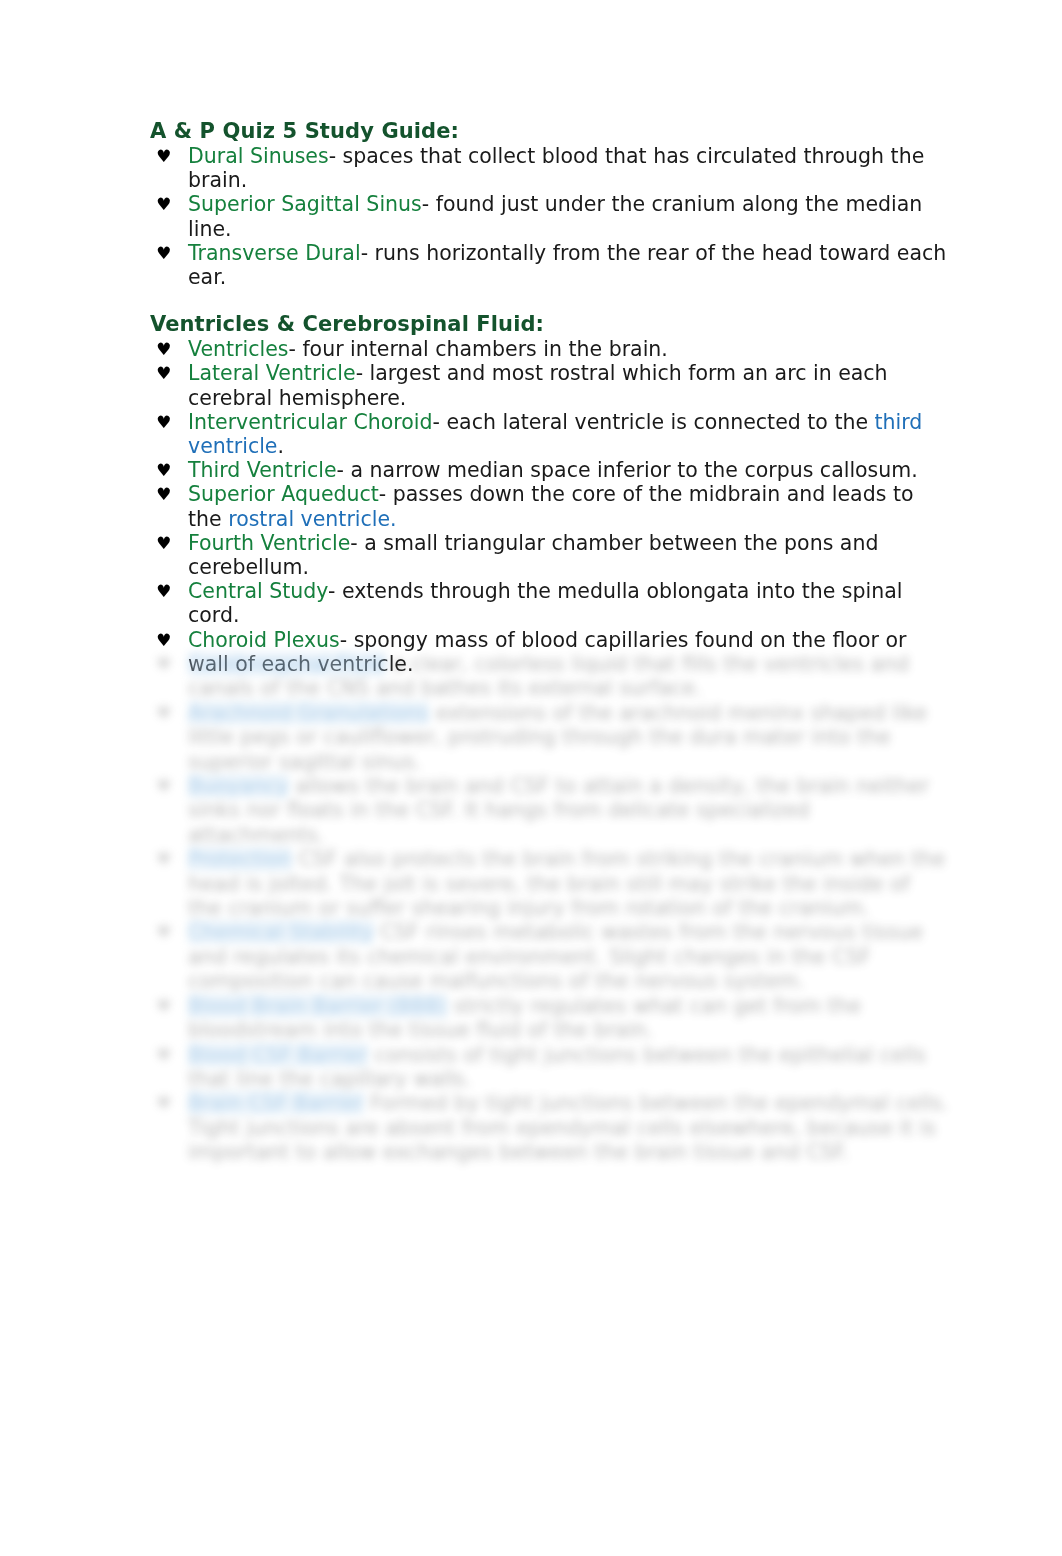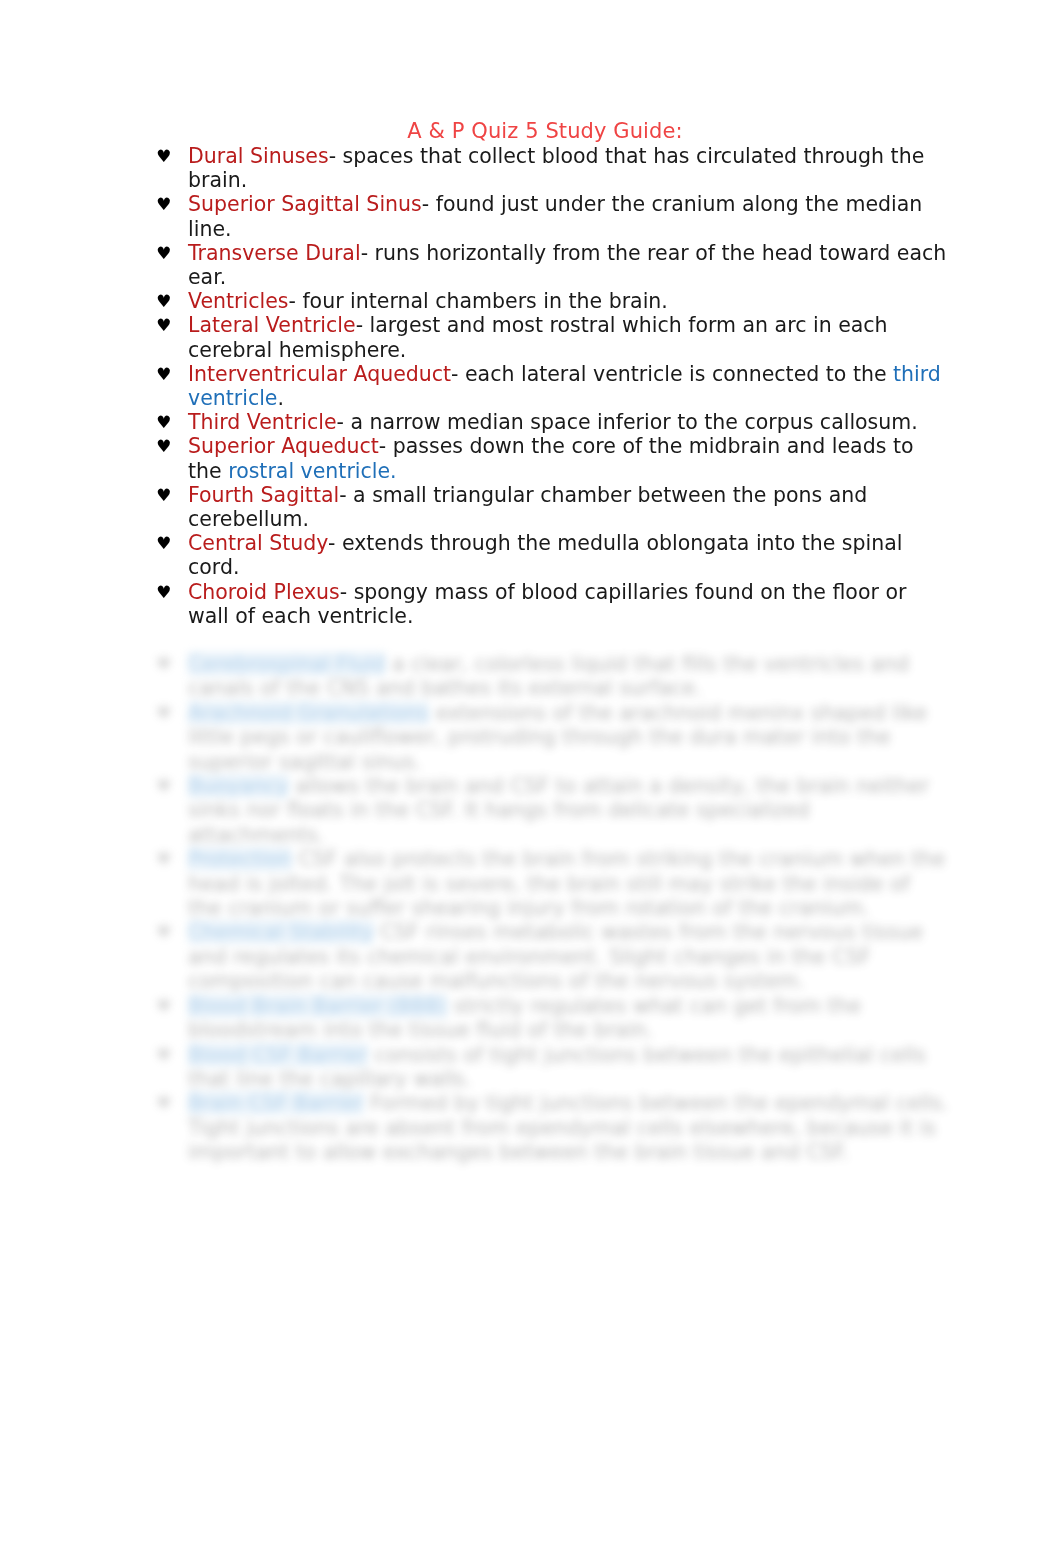--- a/index.html
+++ b/index.html
@@ -25,27 +25,27 @@
   }
 
   .content {
     position: absolute;
     left: 150px;
     top: 118px;
     width: 800px;
   }
 
   .doc-heading {
-    color: #ef4444;
+    color: #14532d;
     font-size: 21px;
     line-height: 26px;
-    text-align: center;
+    text-align: left;
     width: 790px;
     margin: 0 0 0 0;
-    font-weight: normal;
+    font-weight: bold;
     letter-spacing: 0.1px;
   }
 
   .heading-2 {
     margin-top: 22px;
   }
 
   ul.bullets {
     list-style: none;
     margin: 0;
@@ -64,21 +64,21 @@
   ul.bullets li .bullet-heart {
     position: absolute;
     left: 6px;
     top: 0px;
     color: #000000;
     font-size: 17px;
     line-height: 24.2px;
   }
 
   .term {
-    color: #b91c1c;
+    color: #15803d;
   }
 
   .inline-blue {
     color: #1f6fb8;
   }
 
   .def {
     color: #1a1a1a;
   }
 
@@ -129,45 +129,46 @@
       <li>
         <span class="bullet-heart">♥</span>
         <span class="term">Superior Sagittal Sinus</span><span class="def">- found just under the cranium along the median line.</span>
       </li>
       <li>
         <span class="bullet-heart">♥</span>
         <span class="term">Transverse Dural</span><span class="def">- runs horizontally from the rear of the head toward each ear.</span>
       </li>
     </ul>
 
+    <div class="doc-heading heading-2">Ventricles &amp; Cerebrospinal Fluid:</div>
 
     <ul class="bullets">
       <li>
         <span class="bullet-heart">♥</span>
         <span class="term">Ventricles</span><span class="def">- four internal chambers in the brain.</span>
       </li>
       <li>
         <span class="bullet-heart">♥</span>
         <span class="term">Lateral Ventricle</span><span class="def">- largest and most rostral which form an arc in each cerebral hemisphere.</span>
       </li>
       <li>
         <span class="bullet-heart">♥</span>
-        <span class="term">Interventricular Aqueduct</span><span class="def">- each lateral ventricle is connected to the </span><span class="inline-blue">third ventricle</span><span class="def">.</span>
+        <span class="term">Interventricular Choroid</span><span class="def">- each lateral ventricle is connected to the </span><span class="inline-blue">third ventricle</span><span class="def">.</span>
       </li>
       <li>
         <span class="bullet-heart">♥</span>
         <span class="term">Third Ventricle</span><span class="def">- a narrow median space inferior to the corpus callosum.</span>
       </li>
       <li>
         <span class="bullet-heart">♥</span>
         <span class="term">Superior Aqueduct</span><span class="def">- passes down the core of the midbrain and leads to the </span><span class="inline-blue">rostral ventricle.</span><span class="def"></span>
       </li>
       <li>
         <span class="bullet-heart">♥</span>
-        <span class="term">Fourth Sagittal</span><span class="def">- a small triangular chamber between the pons and cerebellum.</span>
+        <span class="term">Fourth Ventricle</span><span class="def">- a small triangular chamber between the pons and cerebellum.</span>
       </li>
       <li>
         <span class="bullet-heart">♥</span>
         <span class="term">Central Study</span><span class="def">- extends through the medulla oblongata into the spinal cord.</span>
       </li>
       <li>
         <span class="bullet-heart">♥</span>
         <span class="term">Choroid Plexus</span><span class="def">- spongy mass of blood capillaries found on the floor or wall of each ventricle.</span>
       </li>
     </ul>

